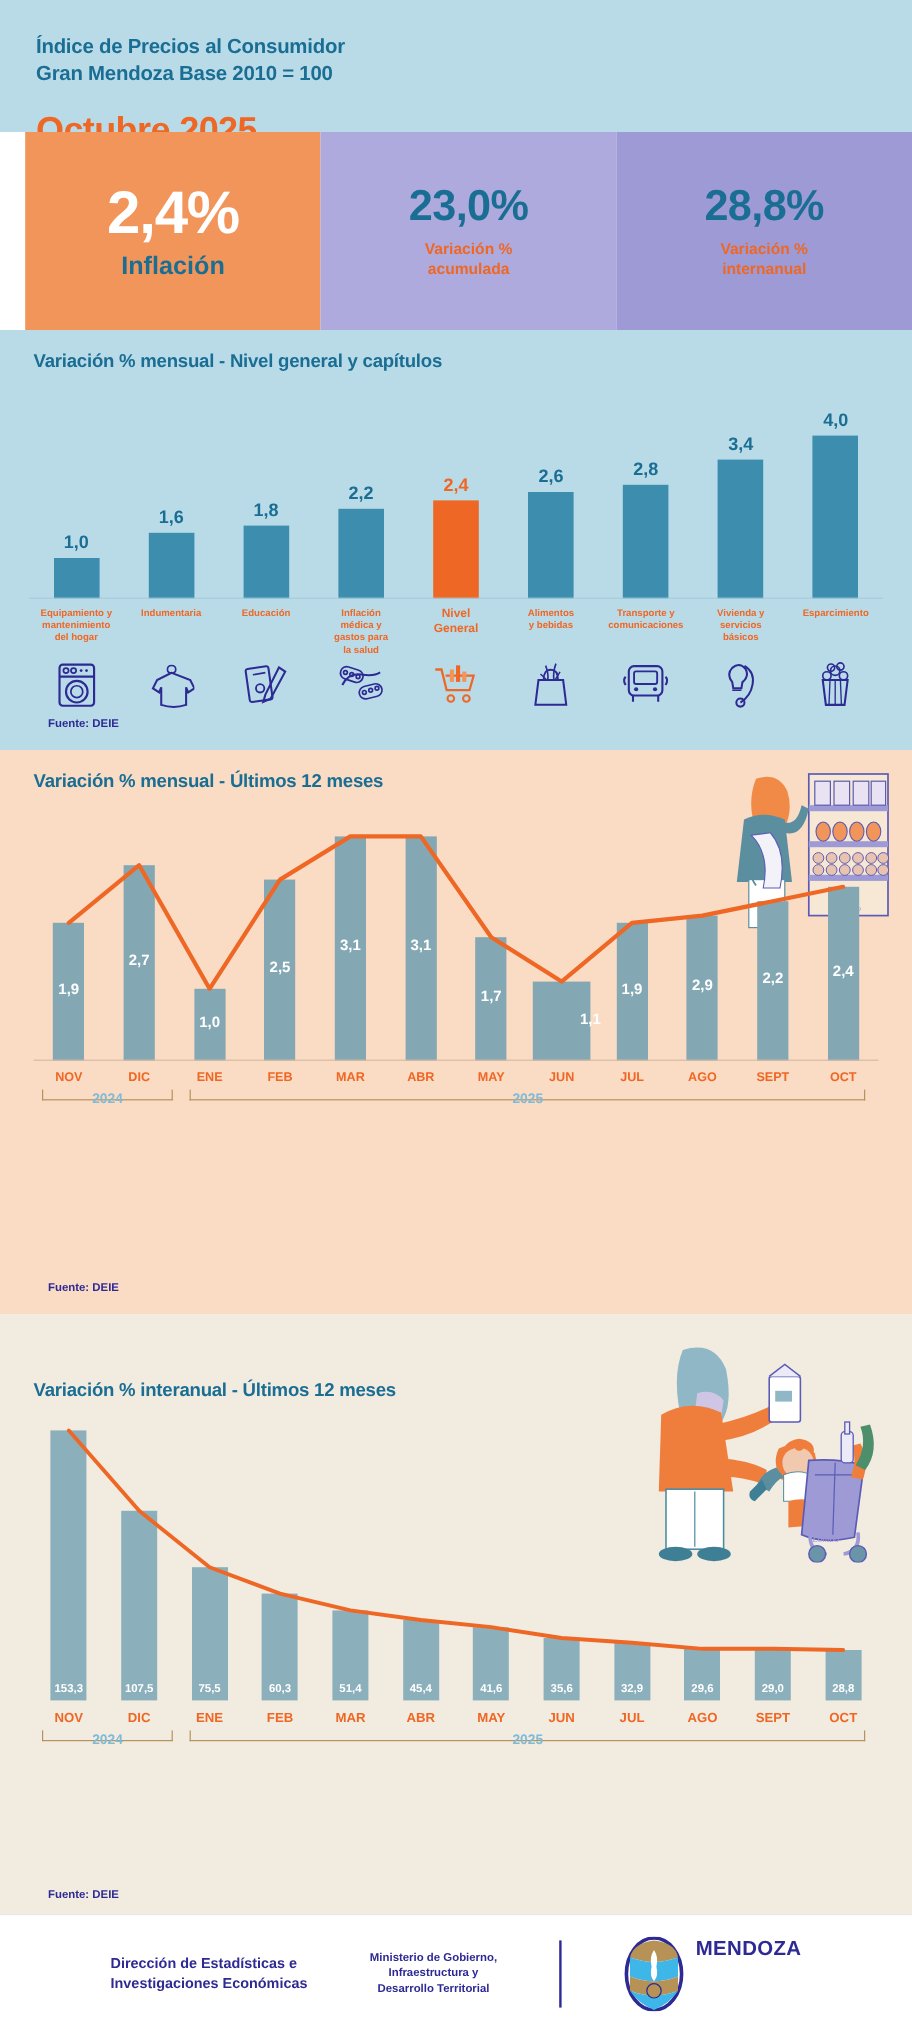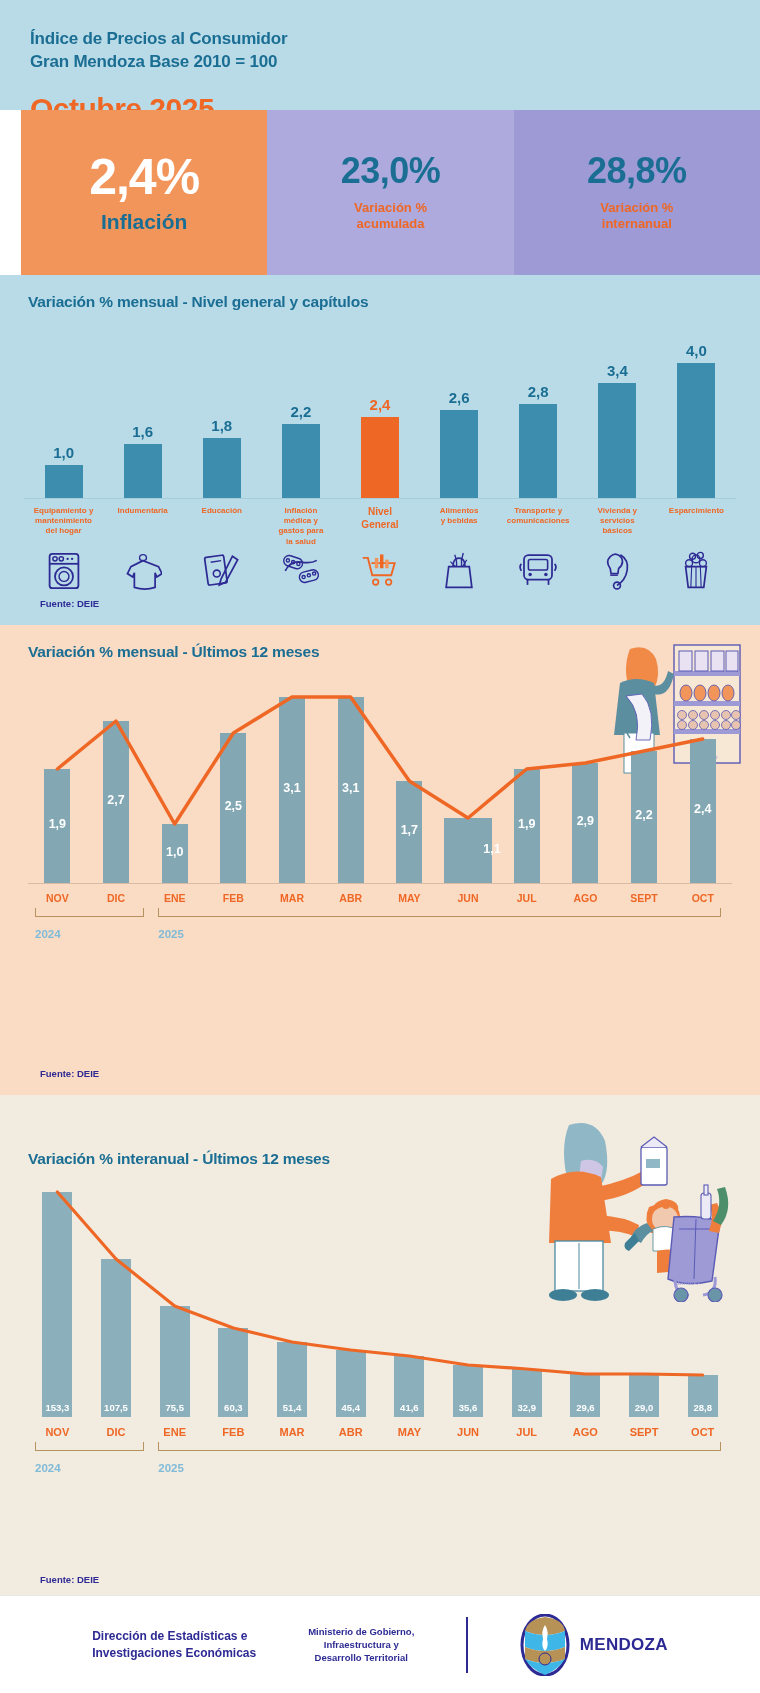--- a/index.html
+++ b/index.html
@@ -84,21 +84,21 @@
   .m-val { color: #ffffff; font-size: 12.5px; font-weight: bold; padding-bottom: 5px; }
   .m-line { position: absolute; left: 0; top: 0; width: 100%; height: 100%; z-index: 2; pointer-events: none; }
   .m-axis { position: absolute; left: 0; right: 0; bottom: 0; height: 1.5px; background: #d7bba4; z-index: 3; }
 
   .m-months { display: flex; margin: 8px 14px 0 14px; }
   .m-mcell { flex: 1; text-align: center; }
   .m-month { color: #ef6724; font-size: 10.5px; font-weight: bold; }
 
   .years { position: relative; height: 40px; margin: 4px 14px 0 14px; }
   .ybr { position: absolute; top: 0; height: 9px; border: 1.5px solid #b6935e; border-top: none; }
-  .ylab { position: absolute; top: 20px; color: #7fbbd8; font-size: 11.5px; font-weight: bold; text-align: left; }
+  .ylab { position: absolute; top: 2px; color: #7fbbd8; font-size: 11.5px; font-weight: bold; text-align: center; }
 
   
   .sec3 { background: #f2ebe0; height: 500px; position: relative; padding: 0 14px; }
   .i-chart { position: relative; height: 235px; margin: 14px 14px 0 14px; }
   .i-cols { display: flex; height: 100%; align-items: flex-end; position: relative; z-index: 1; }
   .i-col { flex: 1; display: flex; justify-content: center; align-items: flex-end; height: 100%; }
   .i-bar { width: 30px; background: #8bb0bc; display: flex; align-items: flex-end; justify-content: center; }
   .i-val { color: #ffffff; font-size: 9.5px; font-weight: bold; padding-bottom: 4px; }
   .i-line { position: absolute; left: 0; top: 0; width: 100%; height: 100%; z-index: 2; pointer-events: none; }
 
@@ -108,21 +108,21 @@
 
   
   .footer {
     background: #ffffff; height: 98px;
     display: flex; align-items: center; justify-content: center; gap: 52px;
     border-top: 1px solid #e8e8e8;
   }
   .f-deie { color: #2e2a94; font-size: 12px; font-weight: bold; line-height: 1.4; }
   .f-min { color: #2e2a94; font-size: 9.5px; font-weight: bold; line-height: 1.4; text-align: center; }
   .f-div { width: 1.5px; height: 56px; background: #2e2a94; }
-  .f-brand { display: flex; align-items: center; gap: 10px; }
+  .f-brand { display: flex; gap: 10px; }
   .f-mza { color: #2e2a94; font-size: 17px; font-weight: bold; letter-spacing: 0.3px; }
   .illu-woman { position: absolute; }
 </style>
 </head>
 <body>
 
 <div class="header">
   <div>
     <div class="header-title">
       <div>Índice de Precios al Consumidor</div>

